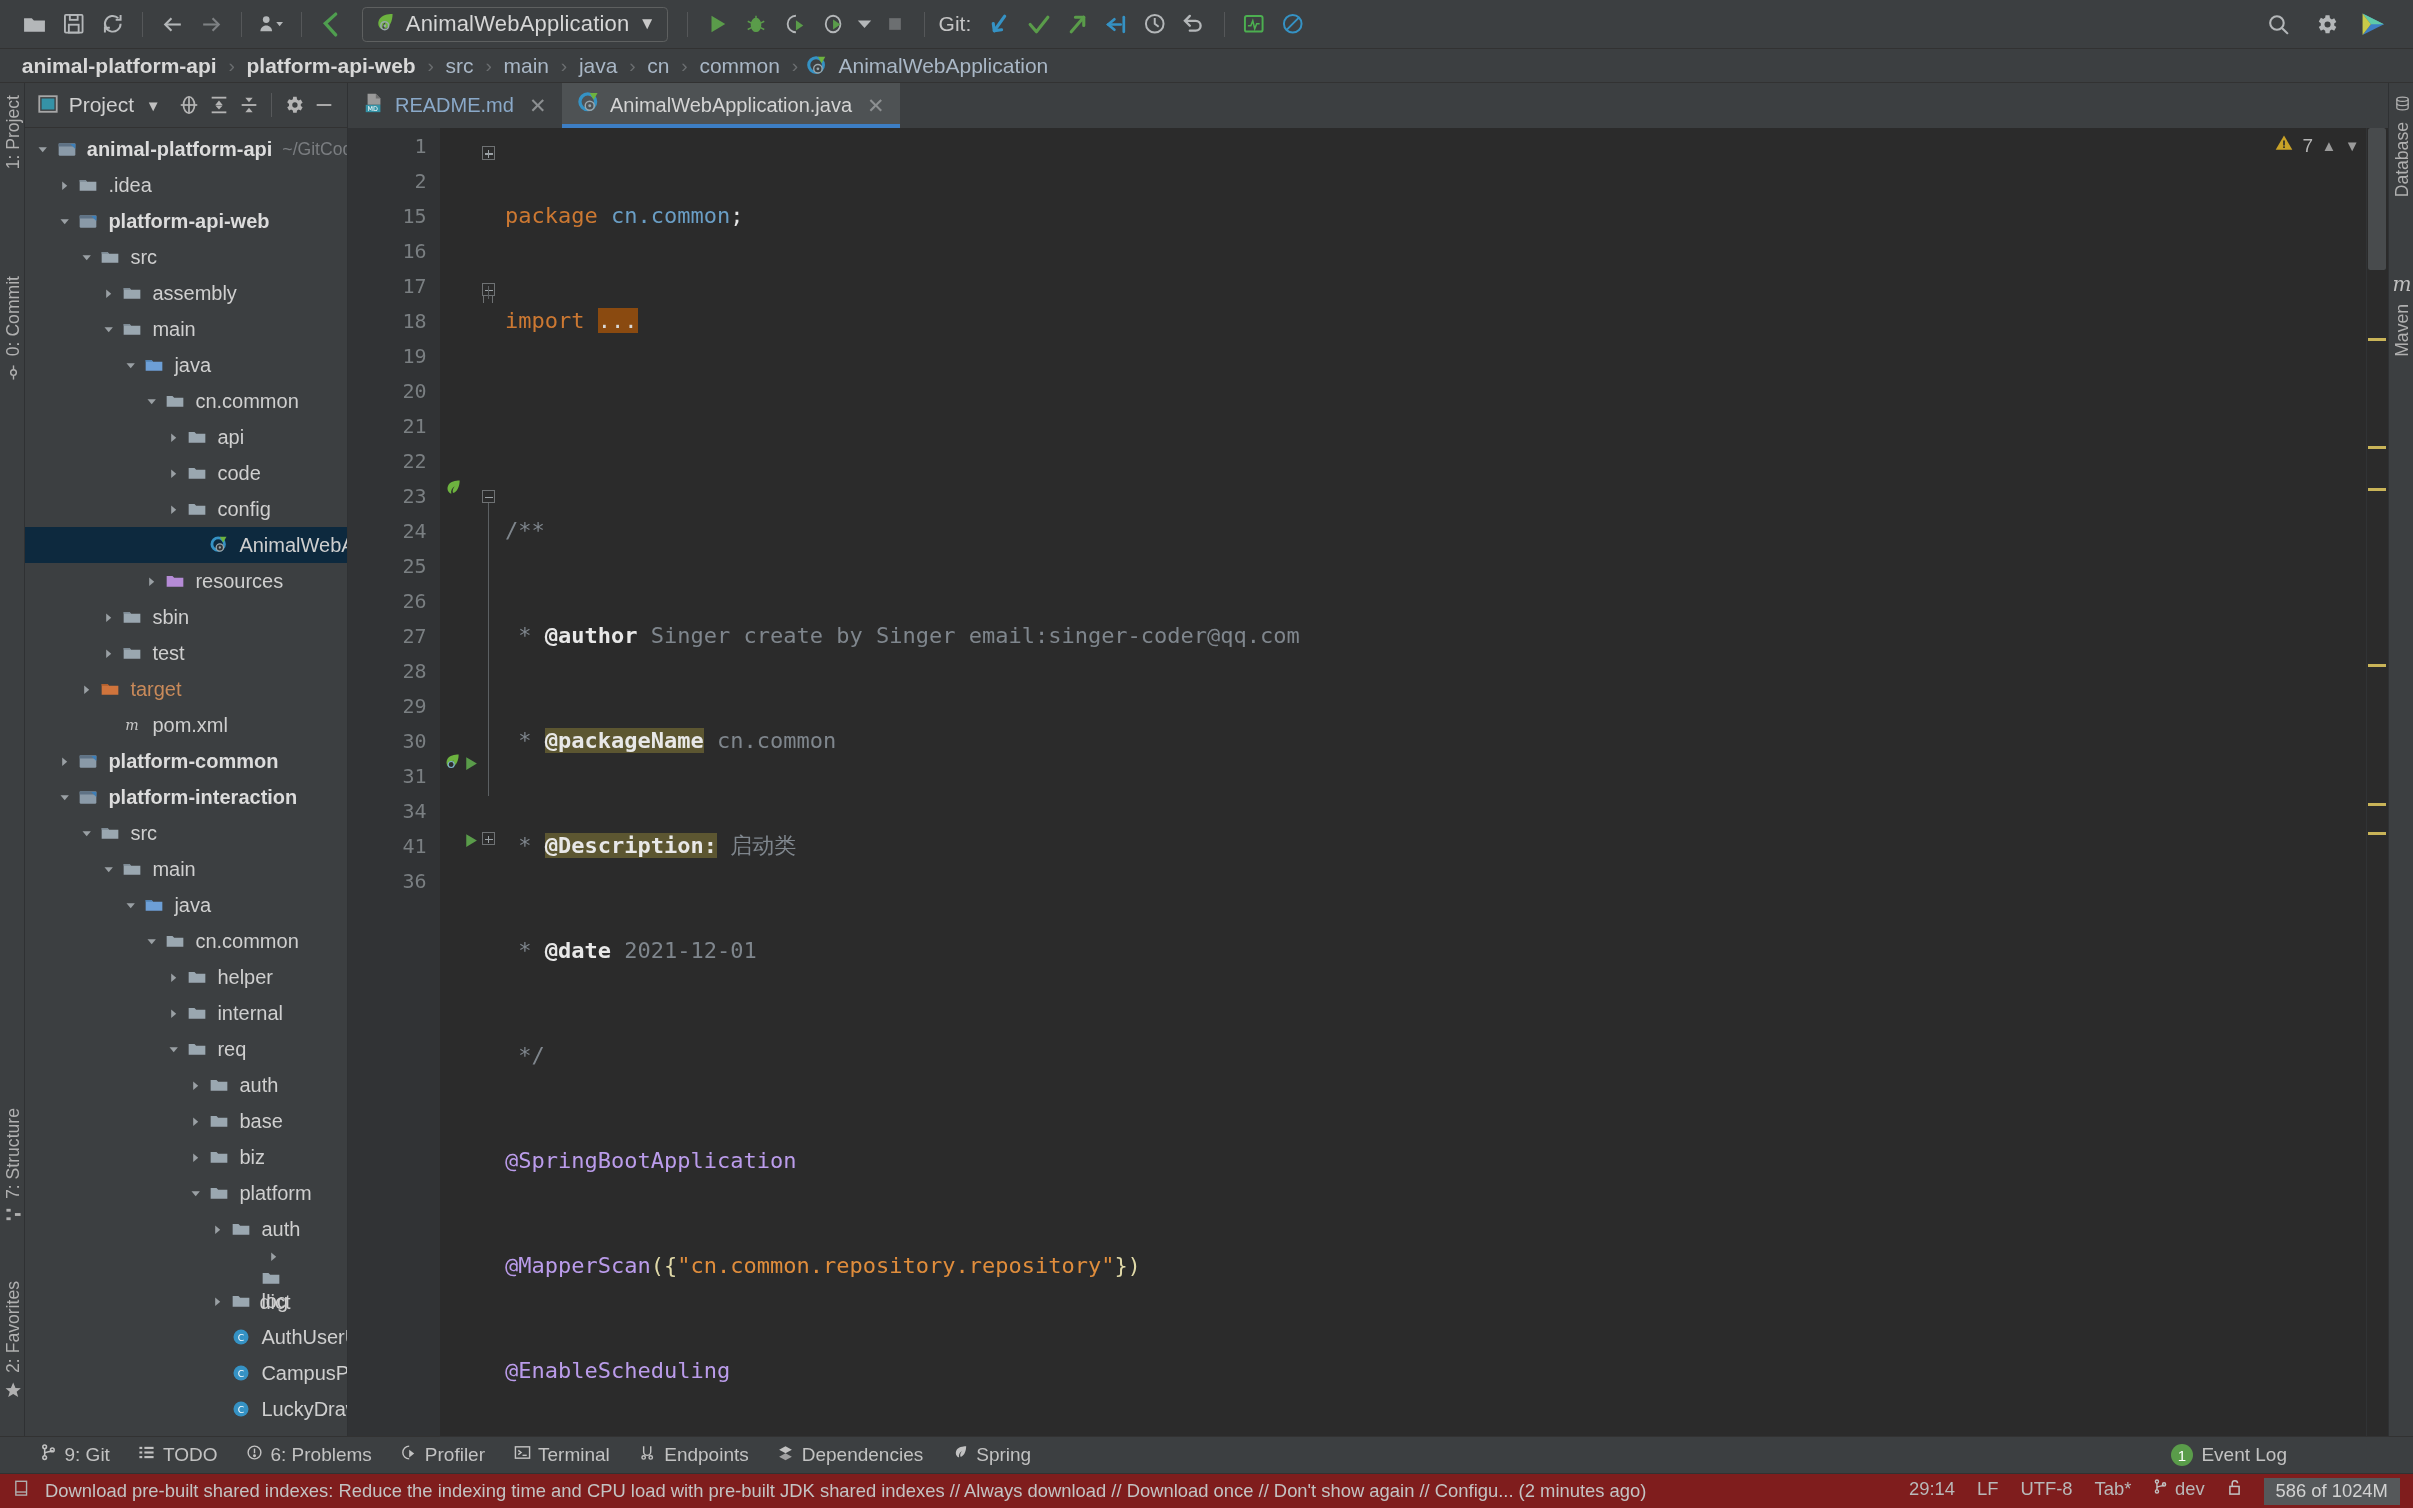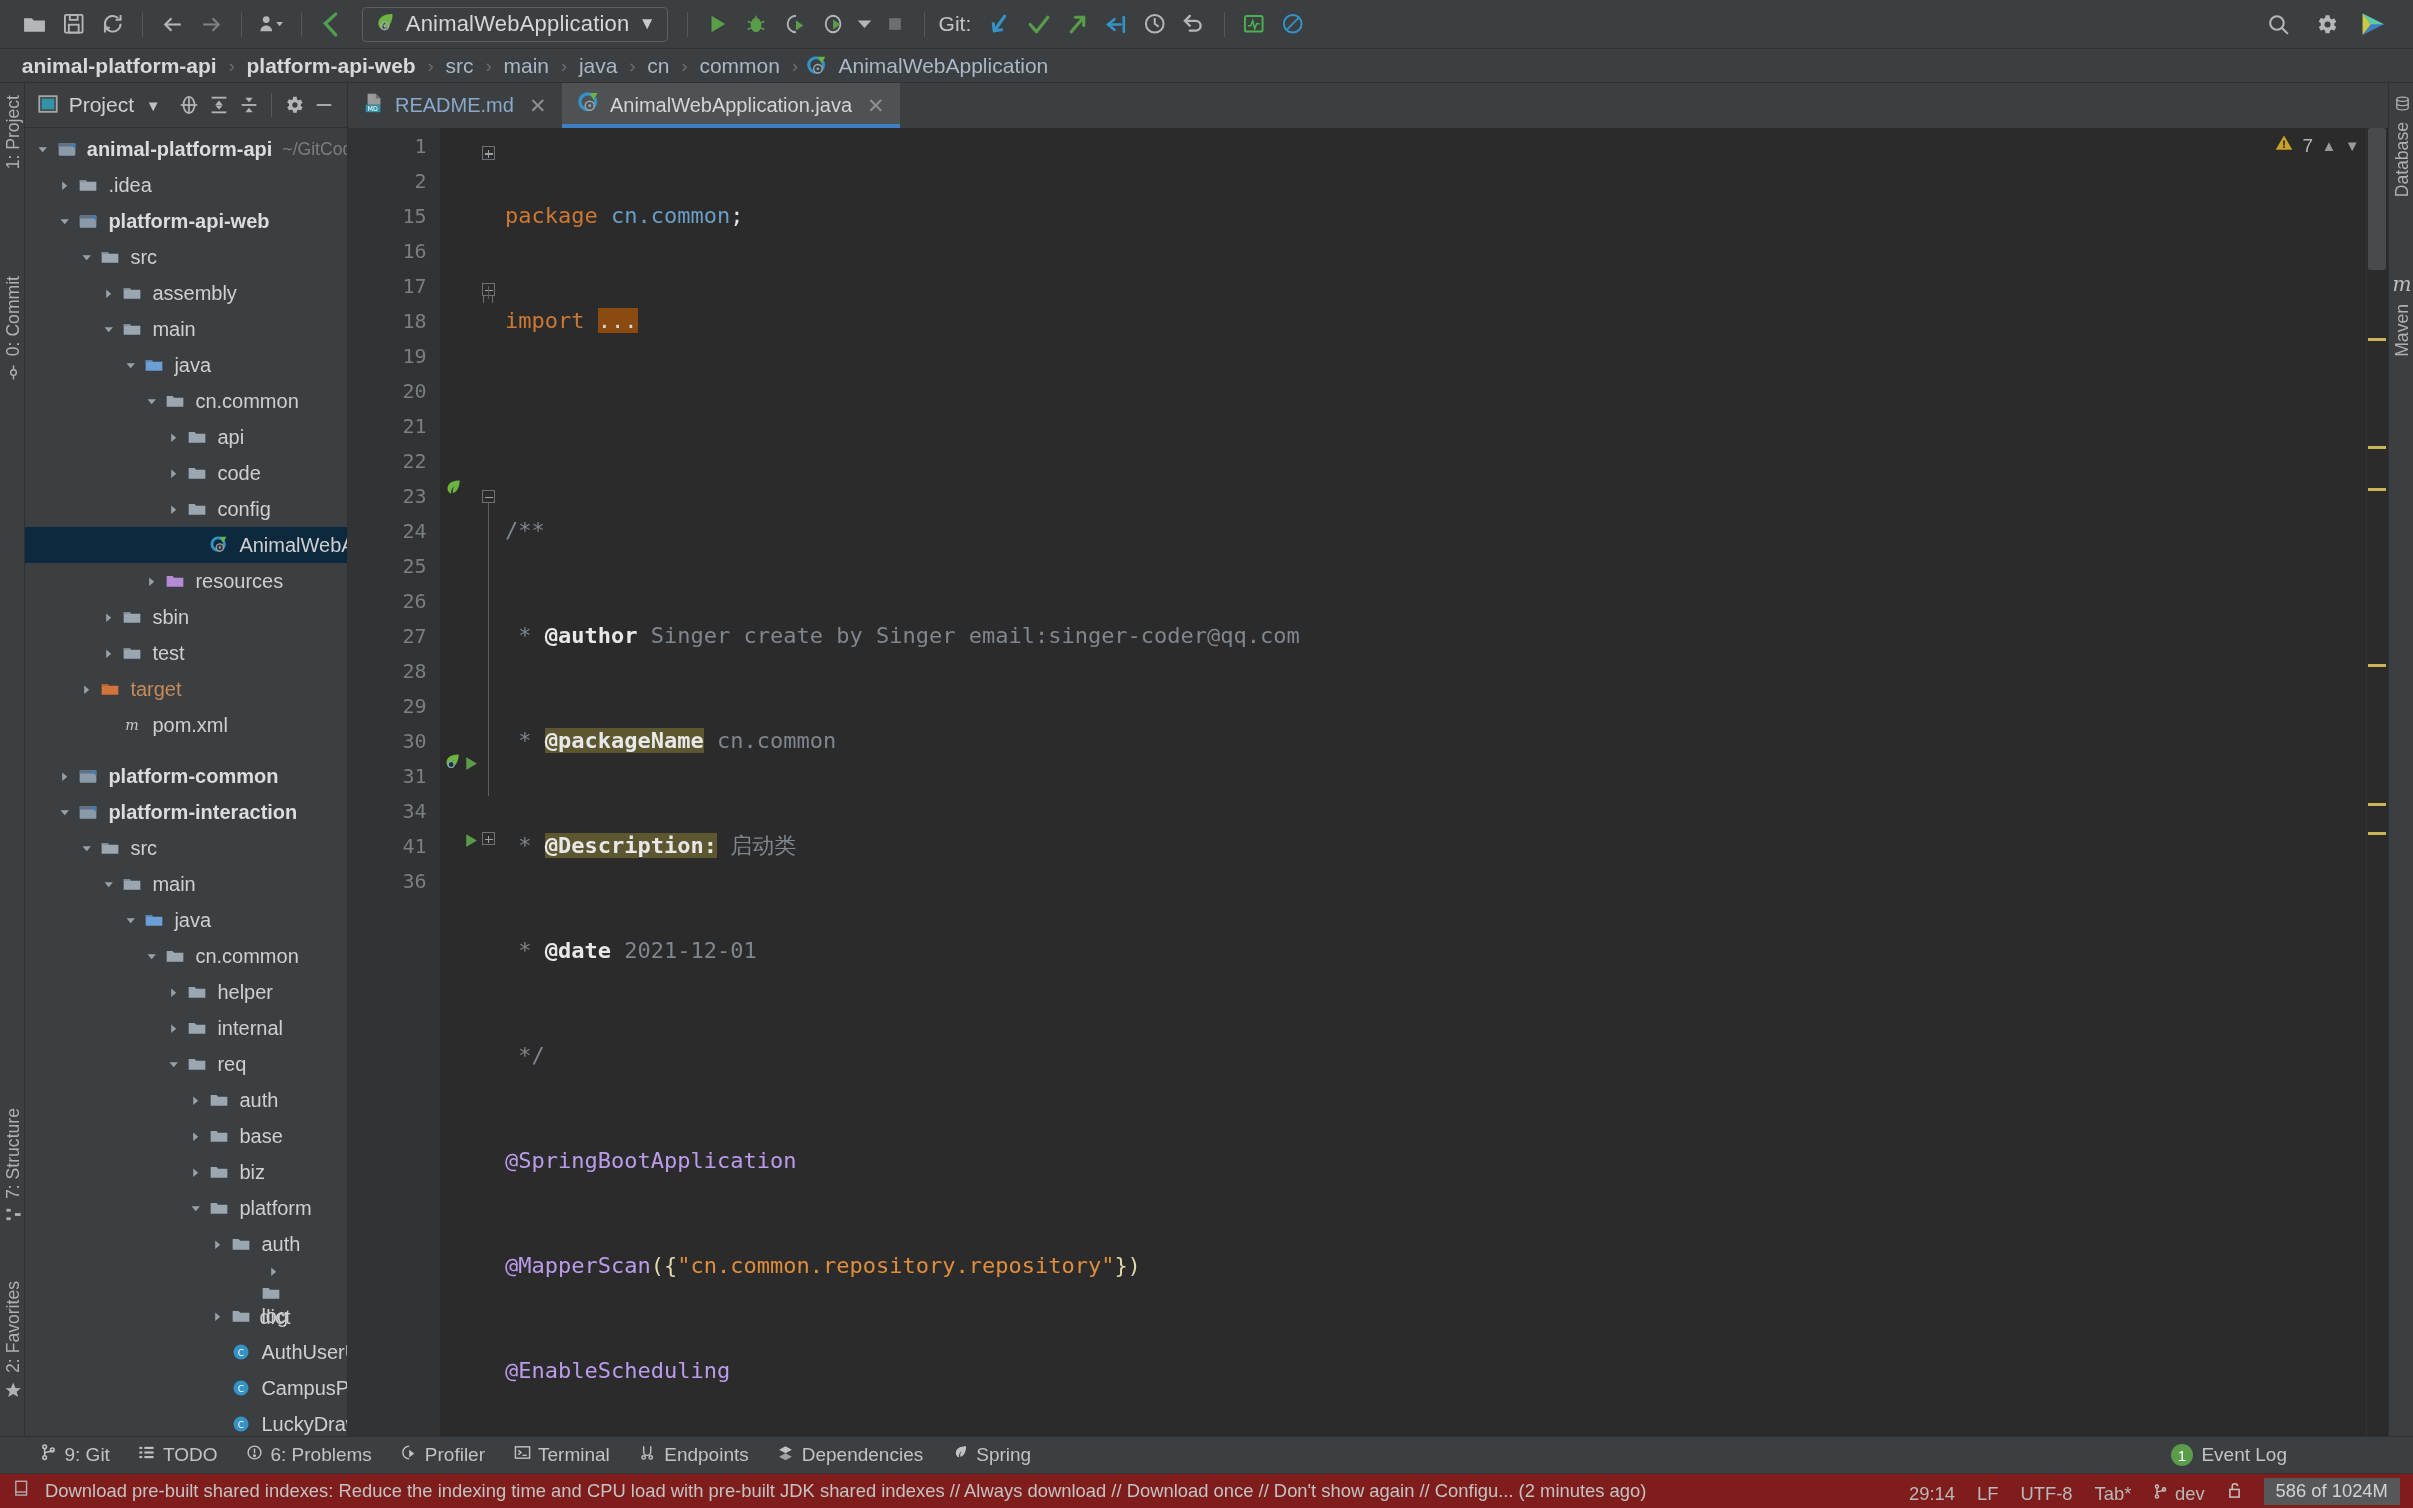--- a/index.html
+++ b/index.html
@@ -140,21 +140,21 @@
   .eventlog{ position:absolute; right:126px; display:flex;align-items:center;gap:8.4px;font-size:19px;color:#c2c2c2;}
   .badge{
     width:22px;height:22px;border-radius:50%;background:#5a9c4a;color:#fff;font-size:15px;
     display:flex;align-items:center;justify-content:center;
   }
   .status{
     height:35px;flex:0 0 35px;background:#7f1d1d;display:flex;align-items:center;
     padding:0 8.4px 0 11.7px; font-size:18.4px;color:#b9b9b9; gap:0; border-top:0.8px solid #323232;
   }
   .status .msg{ margin-left:15px; color:#c3c3c3; overflow:hidden; text-overflow:ellipsis; white-space:nowrap; }
-  .status .right{ margin-left:auto; display:flex;align-items:flex-end;gap:22px; padding-right:5px;}
+  .status .right{ margin-left:auto; display:flex;align-items:flex-start;gap:22px; padding-right:5px;}
   .mem{ background:#55585a; padding:2.5px 11.7px; color:#d2d2d2; }
   svg{ shape-rendering:geometricPrecision; }
 </style>
 </head>
 <body>
 
 <div class="app">
 
   <div class="toolbar">
     <div class="tb-icon">
@@ -660,21 +660,21 @@
           </div>
           <div class="row" style="padding-left: 74px;">
             <span class="arrow"></span>
             <span class="nodeico">
               <svg width="20" height="20" viewBox="0 0 24 24" style="font-size:24px">
                 <text x="12" y="18" font-size="17" fill="#c8c8c8" text-anchor="middle" font-family="DejaVu Serif, serif" font-style="italic">m</text>
               </svg>
             </span>
             <span class="nm">pom.xml</span>
           </div>
-          <div class="row" style="padding-left: 30px; margin-top: 15px;">
+          <div class="row" style="padding-left: 30px;">
             <span class="arrow">
               <svg width="13.4" height="13.4" viewBox="0 0 16 16" fill="#9aa0a4">
                 <polygon points="5,3 11,8 5,13"></polygon>
               </svg>
             </span>
             <span class="nodeico">
               <svg width="20" height="20" viewBox="0 0 24 24">
                 <rect x="2" y="5" width="20" height="15" rx="1.5" fill="#8a9aa8"></rect>
                 <rect x="2" y="5" width="20" height="4" fill="#5f7285"></rect>
                 <polygon points="16,6 22,6 22,12" fill="#3c7eb8"></polygon>

